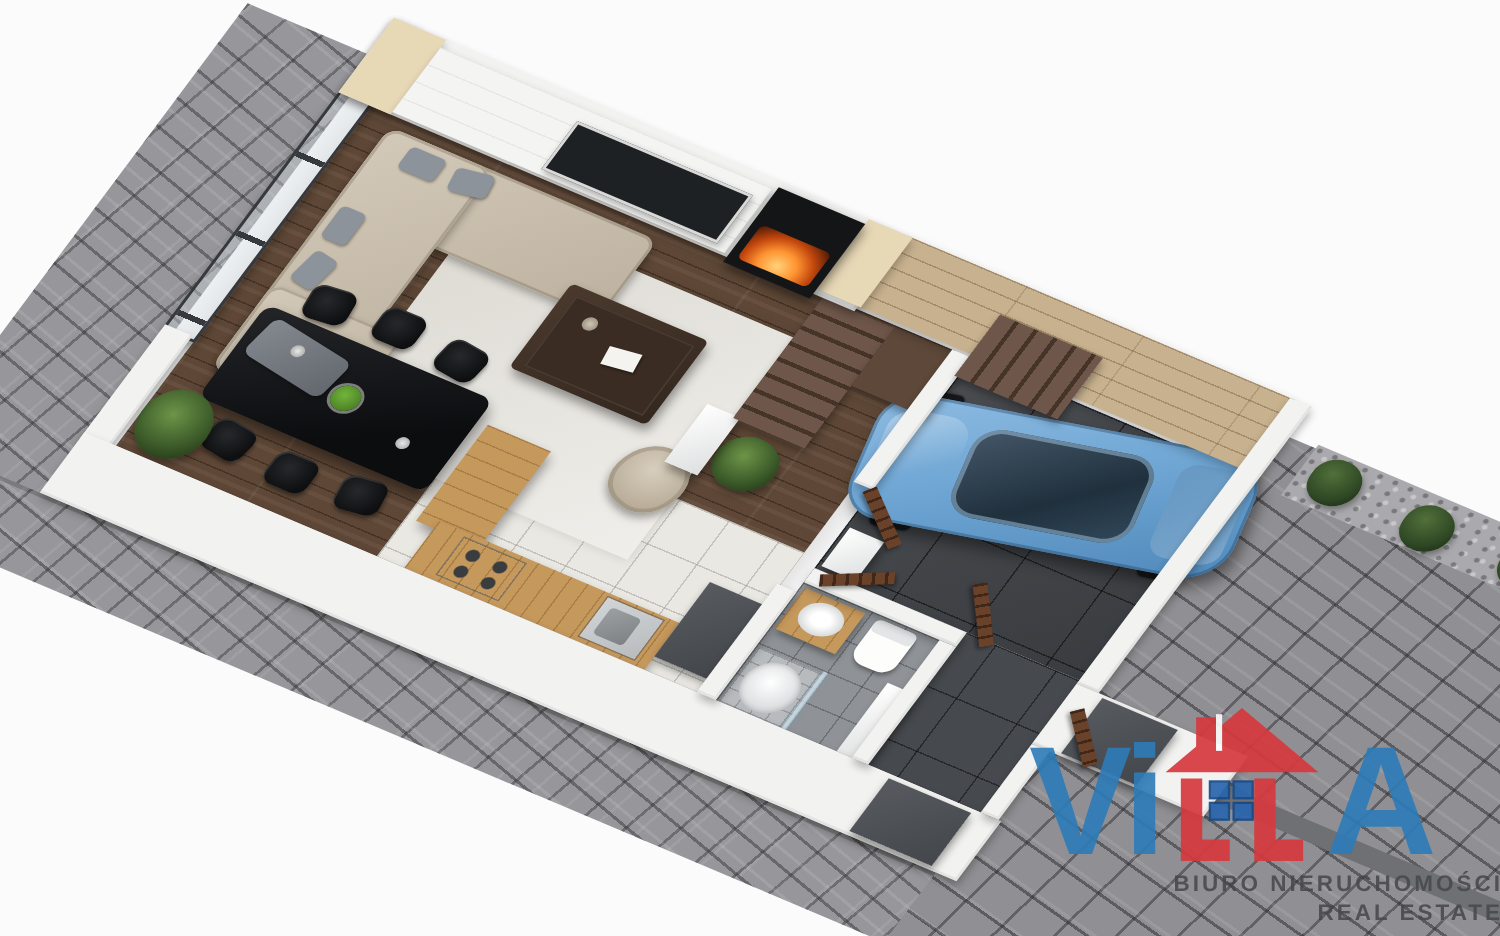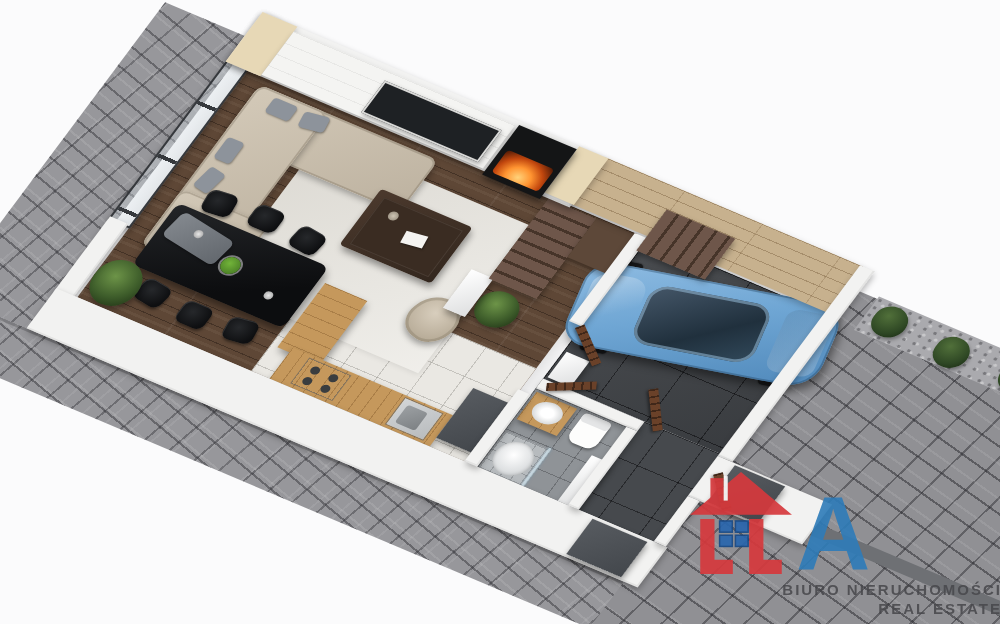--- a/index.html
+++ b/index.html
@@ -229,20 +229,21 @@
 
     <div class="p door" style="left:600px;top:266px;width:48px;z-index:10;transform:rotate(38deg);"></div>
     <div class="p door" style="left:610px;top:337px;width:46px;z-index:10;transform:rotate(-28deg);"></div>
     <div class="p door" style="left:700px;top:296px;width:48px;z-index:10;transform:rotate(52deg);"></div>
     <div class="p door" style="left:806px;top:350px;width:44px;z-index:10;transform:rotate(46deg);"></div>
 
   </div>
 
   <div class="watermark">
     <div class="wm-row">
+      <span class="wm-letter">Vi</span>
       <span class="wm-house">
         <span class="sr">LL</span>
         <svg viewBox="0 0 100 104" width="104" height="106" aria-hidden="true">
           <rect x="20" y="8" width="13" height="28" style="fill:var(--wm-red)"></rect>
           <rect x="16" y="6" width="4" height="30" fill="#fbfbfc" opacity="0"></rect>
           <polygon points="0,44 50,2 100,44" style="fill:var(--wm-red)"></polygon>
           <rect x="33" y="6" width="4" height="24" fill="#fbfbfc"></rect>
           <path d="M10,48 H24 V88 H42 V102 H10 Z" style="fill:var(--wm-red)"></path>
           <path d="M58,48 H72 V88 H90 V102 H58 Z" style="fill:var(--wm-red)"></path>
           <rect x="29" y="50" width="12.5" height="11" style="fill:var(--wm-window-blue)" stroke="#184a86" stroke-width="1.5"></rect>

